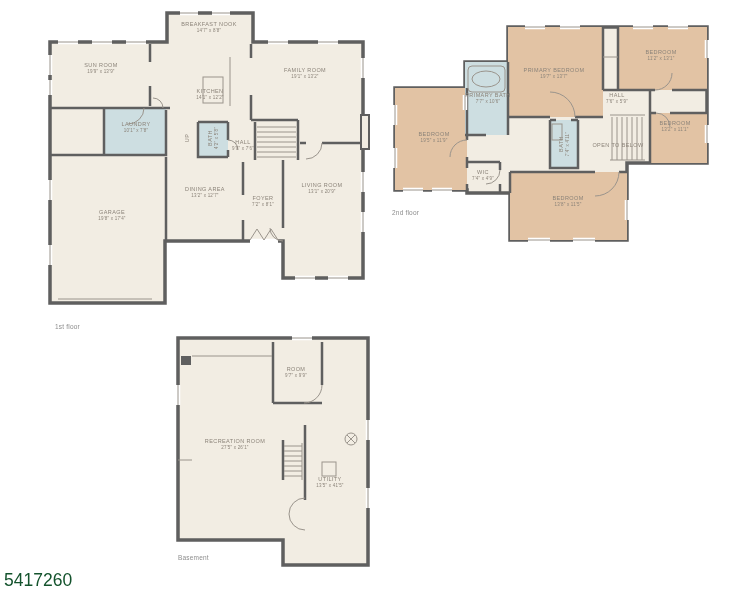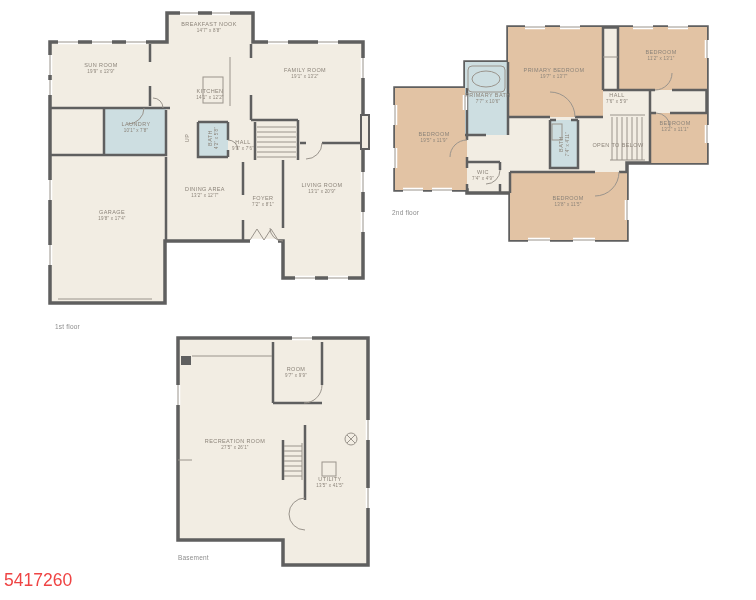--- a/index.html
+++ b/index.html
@@ -13,21 +13,21 @@
     position:absolute;transform:translate(-50%,-50%);
     text-align:center;color:#8b8379;line-height:1.5;white-space:nowrap;z-index:5;
   }
   .room-label.rot{transform:translate(-50%,-50%) rotate(-90deg);}
   .room-label .rname{display:block;font-size:5.5px;letter-spacing:.4px;}
   .room-label .rdims{display:block;font-size:4.5px;letter-spacing:.2px;}
   .floor-caption{
     position:absolute;font-size:6.5px;color:#8d8d8d;letter-spacing:.2px;z-index:5;
   }
   #listing-id{
-    position:absolute;left:4px;bottom:9px;font-size:17.5px;color:#ef4444;z-index:6;
+    position:absolute;left:4px;bottom:9px;font-size:17.5px;color:#14532d;z-index:6;
   }
 </style>
 </head>
 <body>
 
 <div id="canvas-wrap">
 <svg width="756" height="600" viewBox="0 0 756 600">
 
   <g>
     <path d="M167,13 H253 V42 H363 V278 H283 V241 H165 V303 H50 V42 H167 Z" fill="#f2ede3" stroke="#5f5f5f" stroke-width="3.5"></path>

